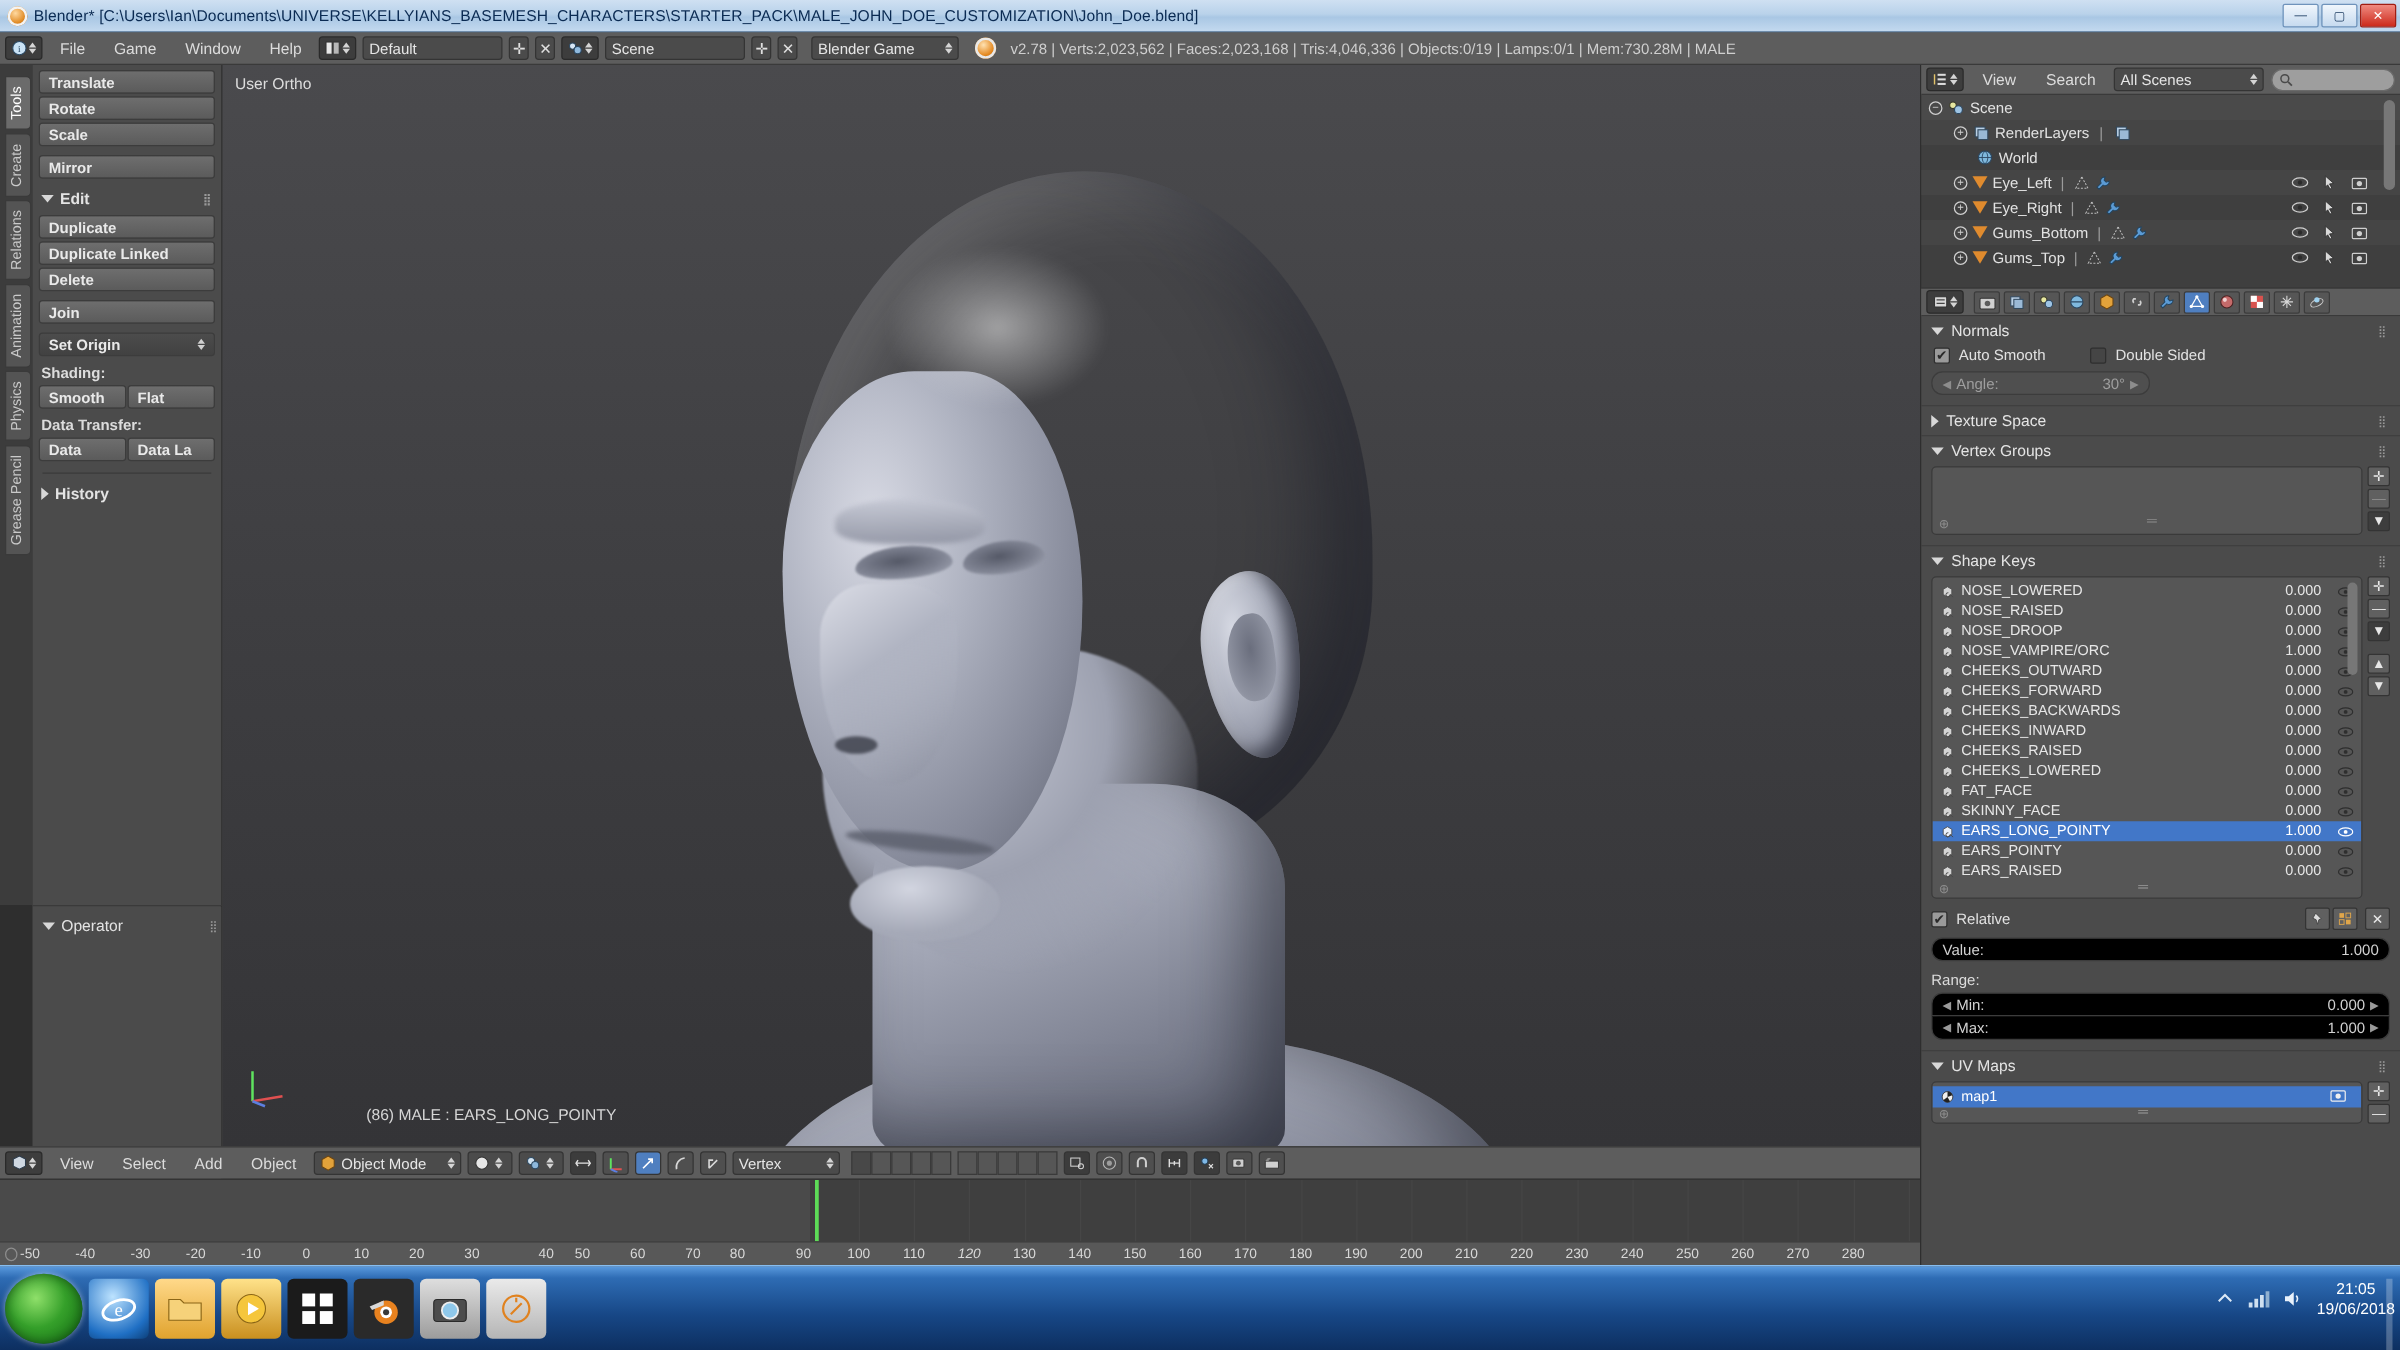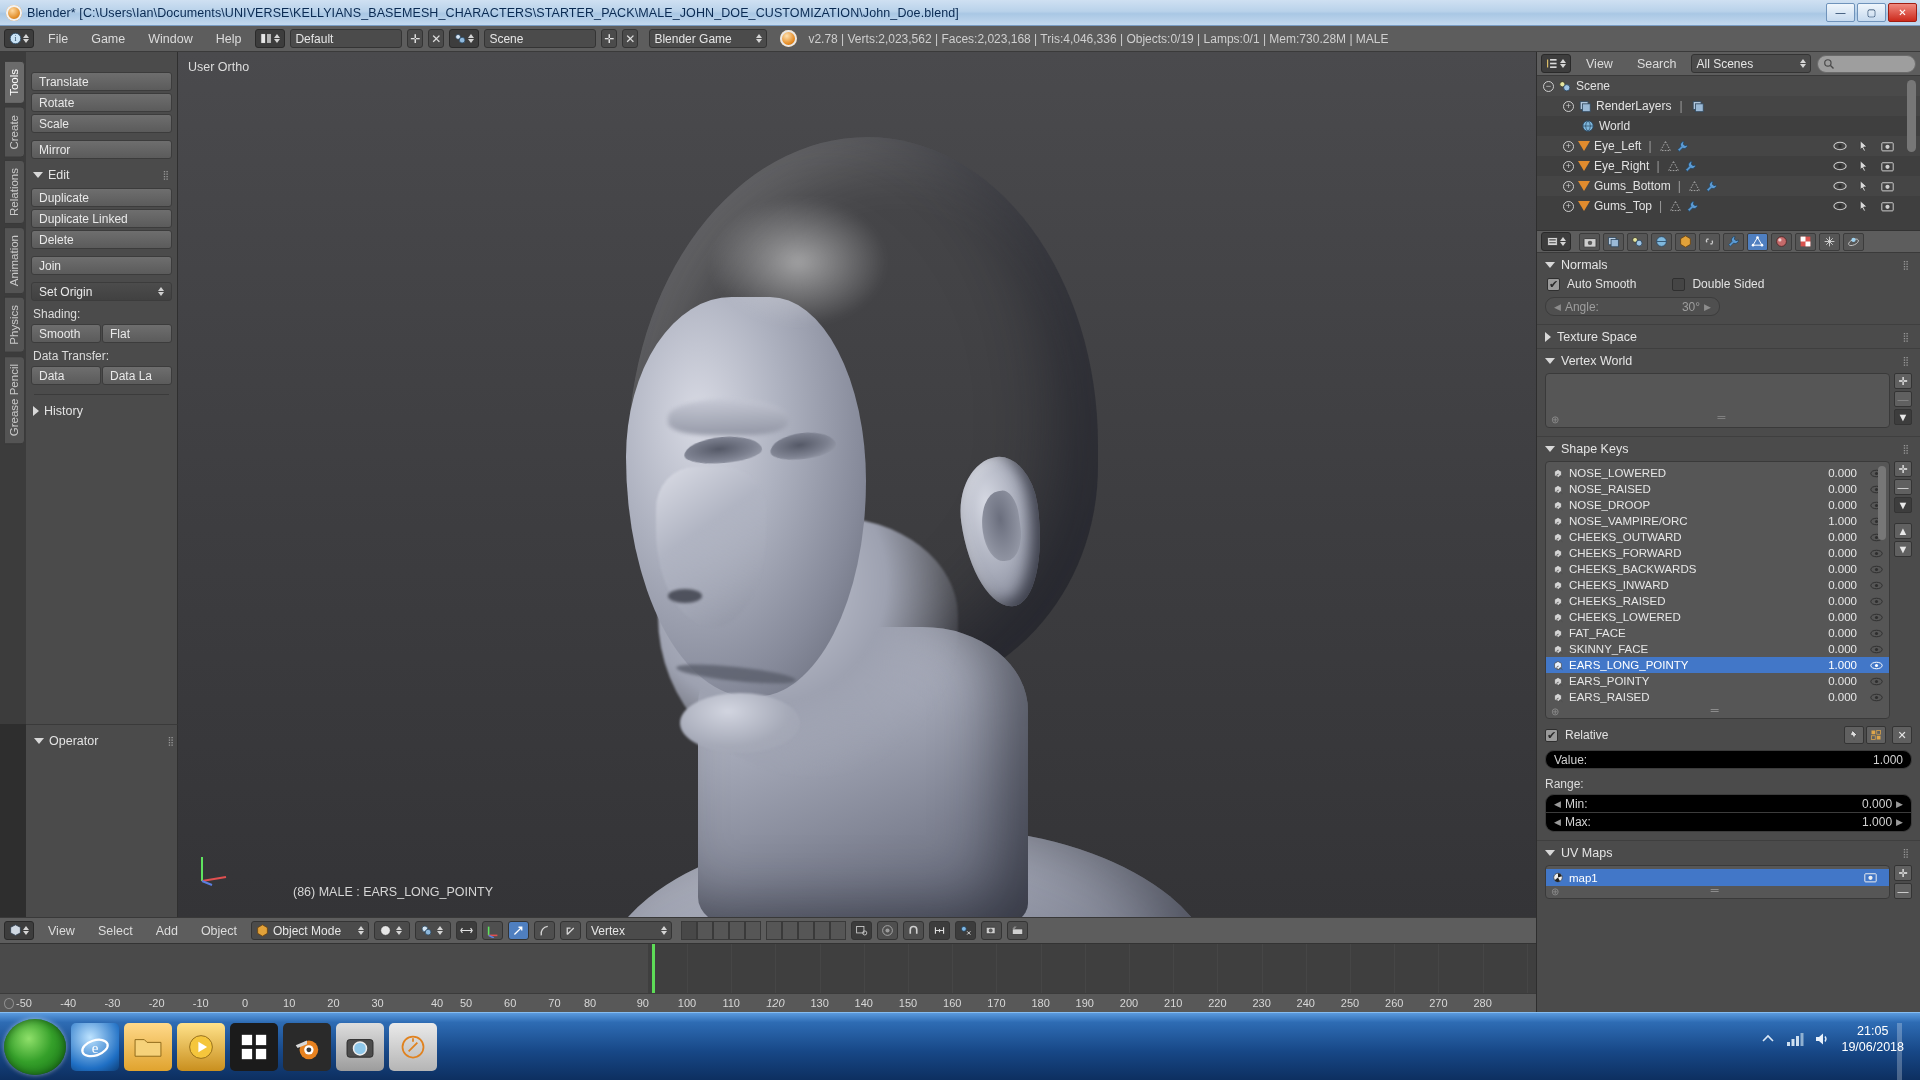--- a/index.html
+++ b/index.html
@@ -54,21 +54,21 @@
     padding-top:6px; }
   .vtab { writing-mode:vertical-rl; text-orientation:mixed; transform:rotate(180deg);
     font-size:11.5px; color:#cacaca; background:#545454; border:1px solid #3a3a3a;
     border-radius:4px 0 0 4px; margin:3px 0 3px 4px; padding:7px 3px; width:21px;
     text-align:center; }
   .vtab.active { background:#6b6b6b; color:#fff; }
 
   
   .toolpanel { position:absolute; left:26px; top:0; width:152px; height:672px;
     background:#4b4b4b; border-right:1px solid #2f2f2f; overflow:hidden; }
-  .tp-inner { padding:20px 5px 0 5px; }
+  .tp-inner { padding:4px 5px 0 5px;font-weight:bold; }
   .tbtn { height:19px; background:linear-gradient(180deg,#6e6e6e,#5b5b5b);
     border:1px solid #3c3c3c; border-radius:3px; color:#e9e9e9; font-size:12px;
     display:flex; align-items:center; padding:0 7px; margin-bottom:2px; }
   .tbtn.gap { margin-top:7px; }
   .tbtn.dark { background:linear-gradient(180deg,#4c4c4c,#414141); }
   .tbtn .dd { margin-left:auto; display:flex; flex-direction:column; gap:1px; }
   .tbtn .dd i { width:0;height:0;border-left:3px solid transparent;border-right:3px solid transparent; }
   .tbtn .dd i.up { border-bottom:4px solid #d0d0d0; }
   .tbtn .dd i.dn { border-top:4px solid #d0d0d0; }
   .tp-sec { display:flex; align-items:center; gap:5px; font-size:12.5px; color:#e3e3e3;
@@ -242,21 +242,21 @@
 
   .taskbar { position:absolute; left:0; top:1012px; width:1920px; height:68px;
     background:linear-gradient(180deg,#4b8fd4 0%,#2f6bb0 12%,#17457f 55%,#0f3straight 100%);
     background:linear-gradient(180deg,#5a9ade 0%,#2e6cb4 14%,#174786 58%,#0d2f60 100%);
     border-top:1px solid #86bdf0; display:flex; align-items:center; }
   .start { width:62px; height:56px; margin-left:4px; border-radius:50%;
     background:radial-gradient(circle at 40% 35%, #8fe06a 0%, #35a02a 45%, #116a11 100%);
     box-shadow:0 0 9px rgba(0,0,0,.45) inset, 0 0 5px rgba(255,255,255,.5); flex:none; }
   .tbicon { width:48px; height:48px; margin-left:5px; border-radius:5px; flex:none;
     display:flex; align-items:center; justify-content:center; }
-  .tray { position:absolute; right:16px; top:10px; display:flex; align-items:center; gap:10px; }
+  .tray { position:absolute; right:4px; top:10px; display:flex; align-items:center; gap:10px; }
   .clock { text-align:center; color:#fff; font-size:12.5px; line-height:16px; }
   .sep { position:absolute; right:2px; top:0; width:5px; height:68px; background:rgba(255,255,255,.25); }
 </style>
 </head>
 <body>
 
 <div id="app">
 
   <div class="titlebar">
     <div class="tb-ico"></div>
@@ -1024,21 +1024,21 @@
         <div class="p-head" style="margin-bottom:0">
           <span class="tri right"></span>
           <span>Texture Space</span>
           <span class="grip">⣿</span>
         </div>
       </div>
 
       <div class="panel">
         <div class="p-head">
           <span class="tri"></span>
-          <span>Vertex World</span>
+          <span>Vertex Groups</span>
           <span class="grip">⣿</span>
         </div>
         <div style="display:flex; gap:4px;">
           <div class="listbox" style="flex:1; height:55px; position:relative">
             <span style="position:absolute; left:5px; bottom:2px; color:#8d8d8d; font-size:10px">⊕</span>
             <span style="position:absolute; left:50%; bottom:4px; color:#8d8d8d; font-size:11px">═</span>
           </div>
           <div class="sidebtns">
             <div class="sbtn">✛</div>
             <div class="sbtn" style="color:#8d8d8d">—</div>

